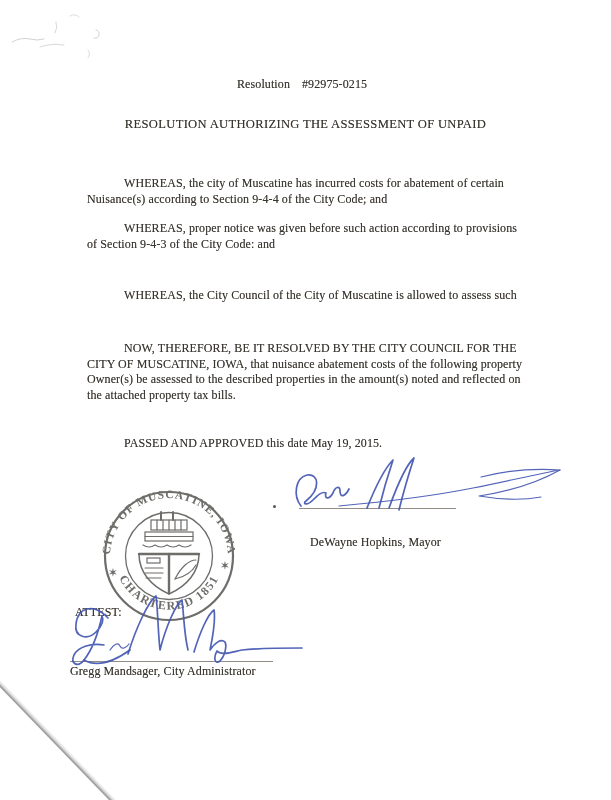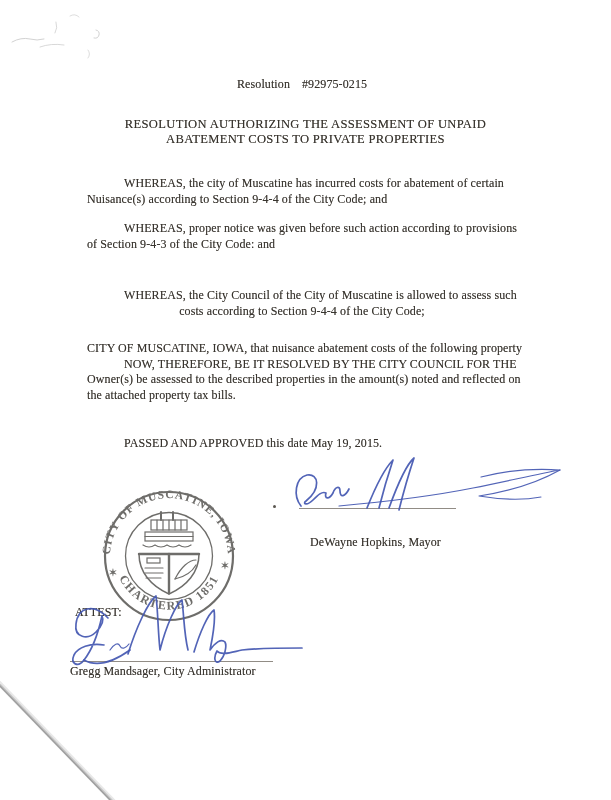--- a/index.html
+++ b/index.html
@@ -44,41 +44,39 @@
   <path class="faint" d="M92 22 q4 1 3 5 q-1 4 -5 3" opacity="0.8"></path>
   <path class="faint" d="M84 42 q3 4 0 8" opacity="0.6"></path>
 </svg>
 
 <div class="abs txt" style="left:237px; top:77px;">
   <span>Resolution</span><span style="margin-left:12px;">#92975-0215</span>
 </div>
 
 <div class="abs title-block">
   <span class="l">RESOLUTION AUTHORIZING THE ASSESSMENT OF UNPAID</span>
-  <span class="l">ABATEMENT COSTS TO PRIVATE PROPERTIES</span>
 </div>
 
 <div class="abs para" style="left:87px; top:176px;">
   <span class="l txt first">WHEREAS, the city of Muscatine has incurred costs for abatement of certain</span>
   <span class="l txt">Nuisance(s) according to Section 9-4-4 of the City Code; and</span>
 </div>
 
 <div class="abs para" style="left:87px; top:221px;">
   <span class="l txt first">WHEREAS, proper notice was given before such action according to provisions</span>
   <span class="l txt">of Section 9-4-3 of the City Code: and</span>
 </div>
 
 <div class="abs para" style="left:87px; top:288px;text-align:center;">
   <span class="l txt first">WHEREAS, the City Council of the City of Muscatine is allowed to assess such</span>
-  <span class="l txt">costs according to Section 9-4-4 of the City Code;</span>
 </div>
 
 <div class="abs para" style="left:87px; top:341px;">
+  <span class="l txt first">NOW, THEREFORE, BE IT RESOLVED BY THE CITY COUNCIL FOR THE</span>
   <span class="l txt">CITY OF MUSCATINE, IOWA, that nuisance abatement costs of the following property</span>
-  <span class="l txt first">NOW, THEREFORE, BE IT RESOLVED BY THE CITY COUNCIL FOR THE</span>
   <span class="l txt">Owner(s) be assessed to the described properties in the amount(s) noted and reflected on</span>
   <span class="l txt">the attached property tax bills.</span>
 </div>
 
 <div class="abs txt" style="left:124px; top:436px;">PASSED AND APPROVED this date May 19, 2015.</div>
 
 <svg class="abs" style="left:99px; top:486px;" width="140" height="140" viewBox="0 0 140 140">
   <defs>
     <path id="sealTopArc" d="M 12 82 A 59 59 0 1 1 128 82"></path>
     <path id="sealBottomArc" d="M 16 79 A 55 55 0 0 0 124 79"></path>

